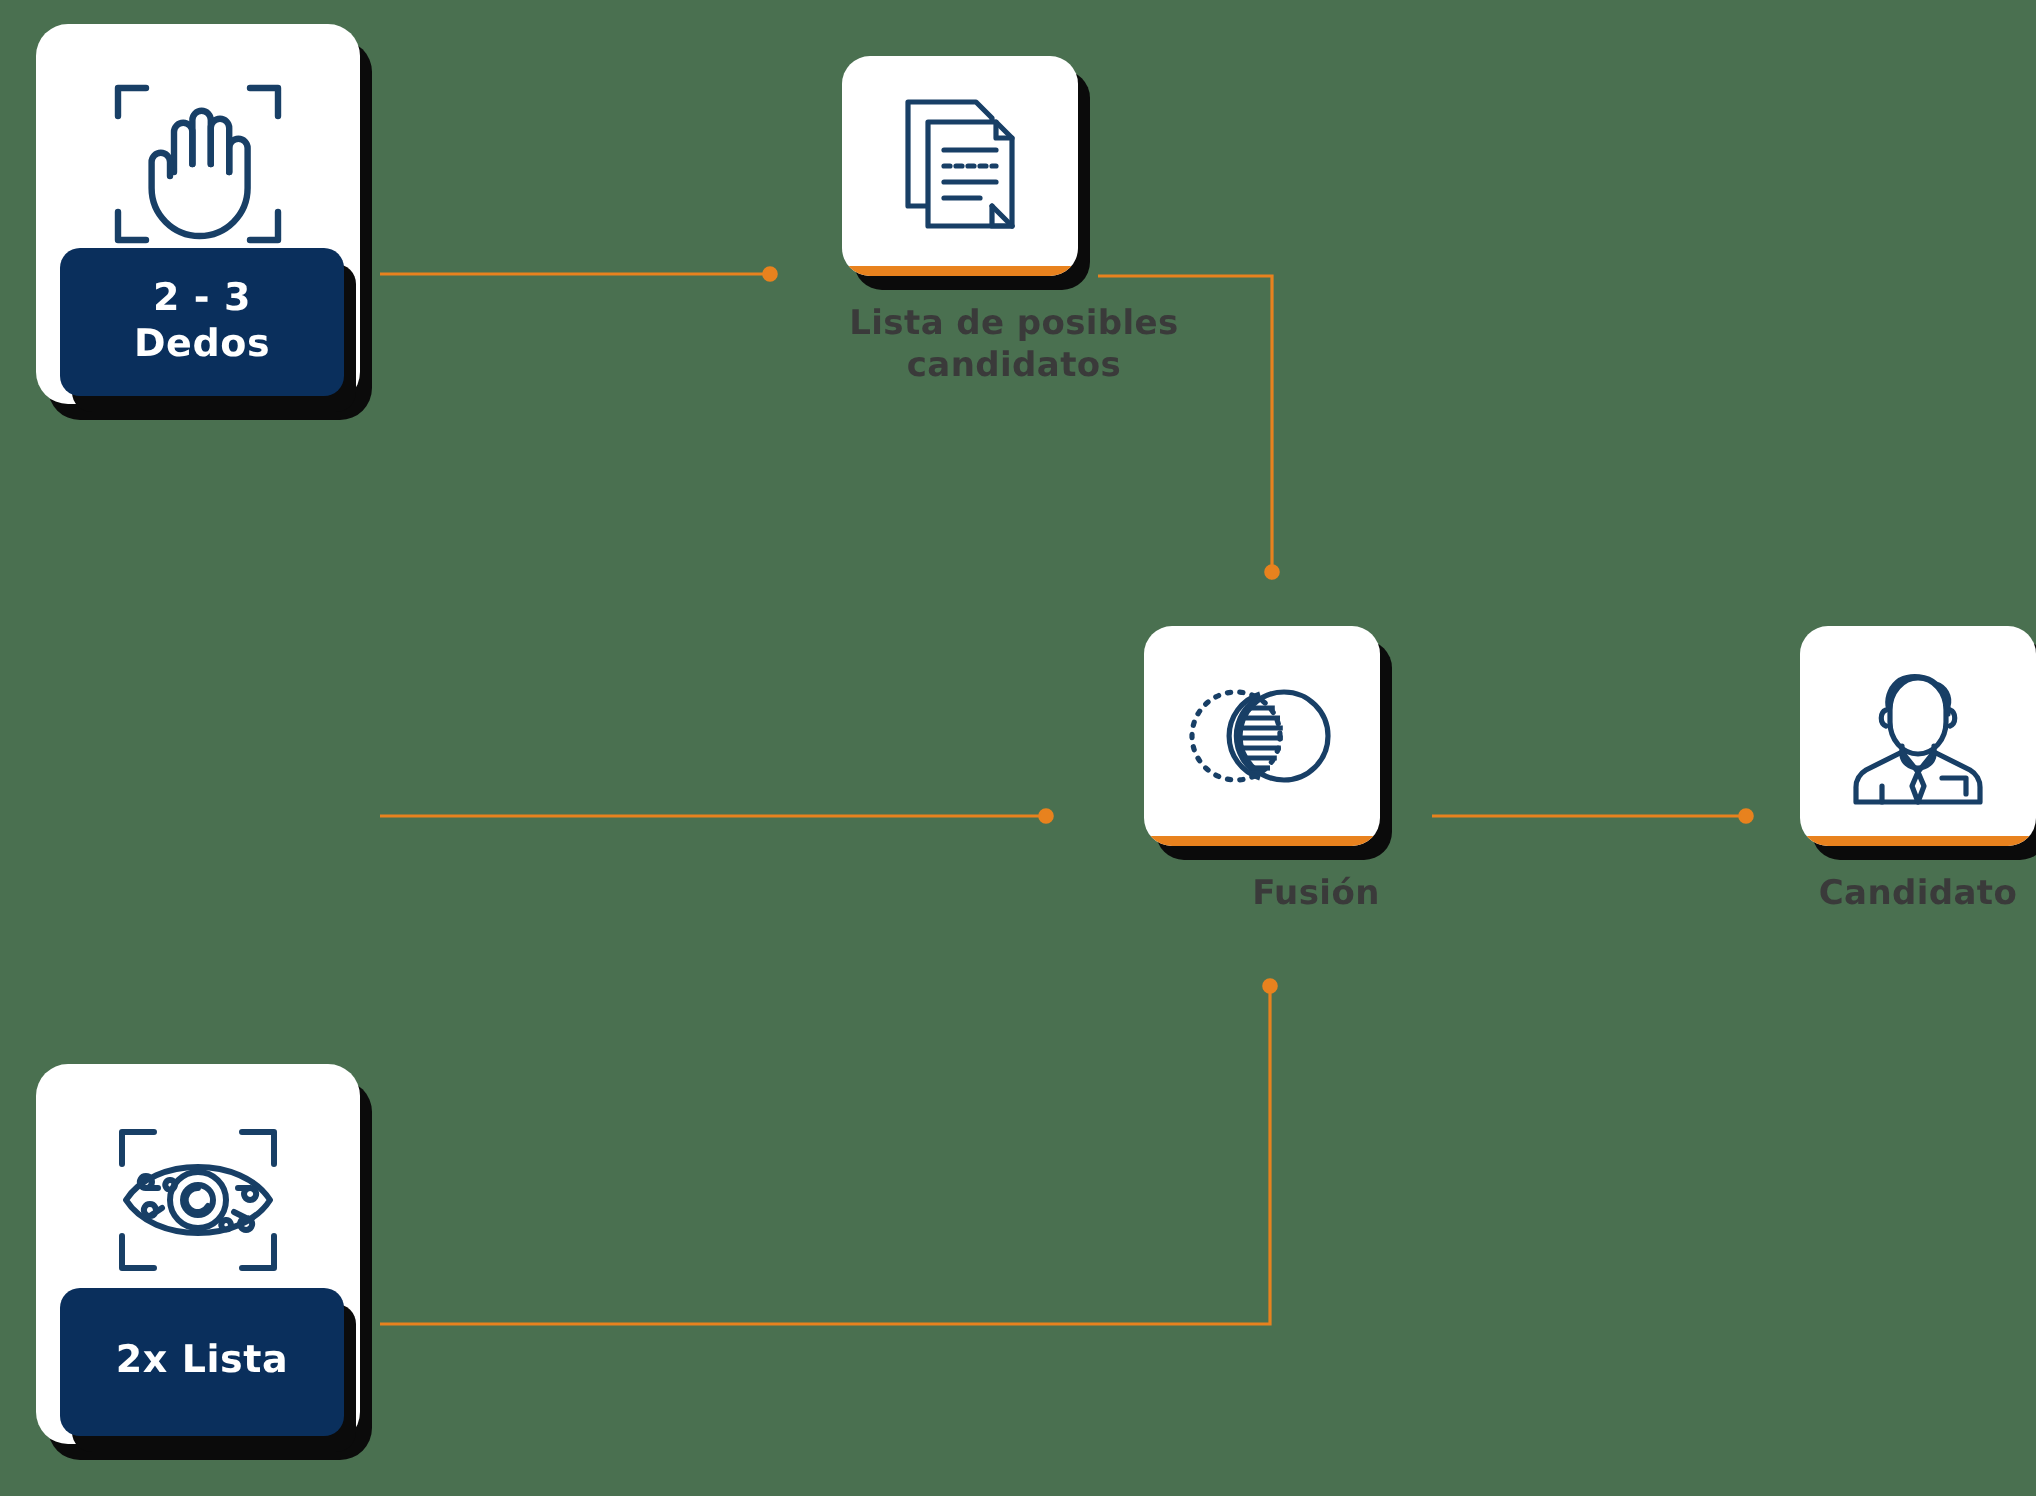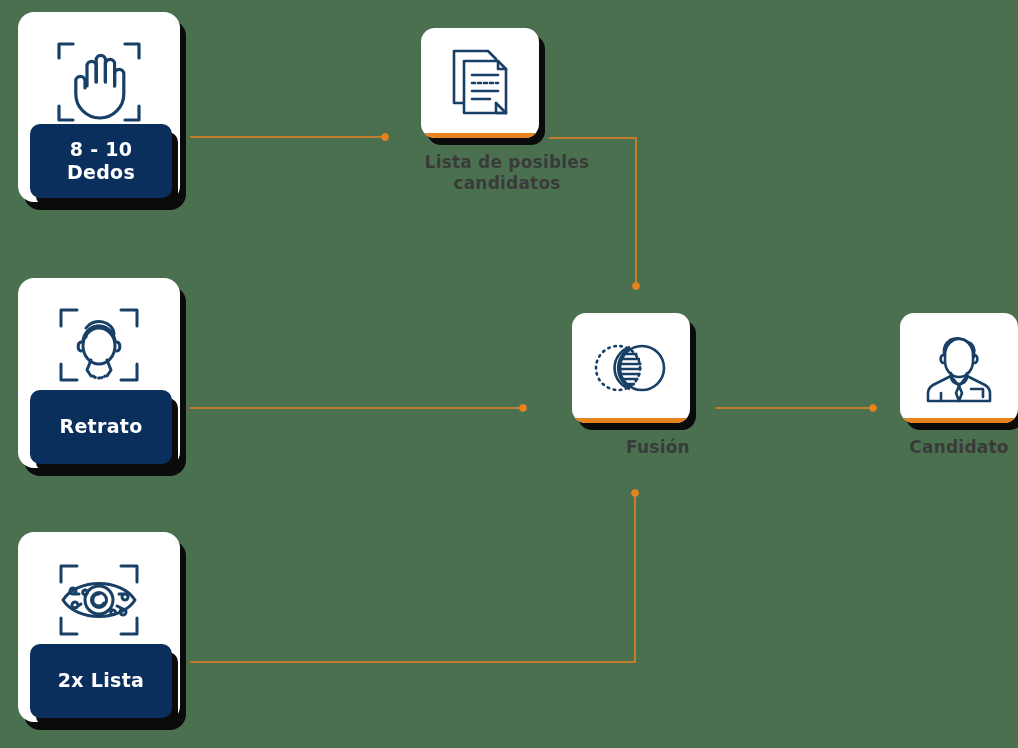--- a/index.html
+++ b/index.html
@@ -161,47 +161,24 @@
           <path d="M20,84 L6,84 L6,70"></path>
           <path d="M34,50 L34,30 a4.6,4.6 0 0 1 9.2,0 L43.2,46"></path>
           <path d="M43.2,46 L43.2,24 a4.6,4.6 0 0 1 9.2,0 L52.4,46"></path>
           <path d="M52.4,46 L52.4,28 a4.6,4.6 0 0 1 9.2,0 L61.6,50"></path>
           <path d="M61.6,50 L61.6,38 a4.6,4.6 0 0 1 9.2,0 L70.8,58
                    a24,24 0 0 1 -24,24 a24,24 0 0 1 -24,-24 L22.8,45
                    a4.6,4.6 0 0 1 9.2,0 L32,52"></path>
         </g>
       </svg>
     </div>
-    <div class="badge">8 - 10
+    <div class="badge">2 - 3
 Dedos</div>
   </div>
 
-  <div class="input-card" style="left:8px; top:272px;">
-    <div class="plate"></div>
-    <div class="glyph">
-      <svg width="92" height="92" viewBox="0 0 92 92" fill="none">
-        <g class="navy" stroke-width="3" stroke-linecap="round" stroke-linejoin="round">
-          <path d="M8,24 L8,8 L24,8"></path>
-          <path d="M68,8 L84,8 L84,24"></path>
-          <path d="M84,62 L84,78 L68,78"></path>
-          <path d="M24,78 L8,78 L8,62"></path>
-          <path d="M30,44 a16,18 0 0 1 32,0 a16,18 0 0 1 -32,0 Z"></path>
-          <path d="M30,40 a16,16 0 0 1 32,0"></path>
-          <path d="M33,26 a15,13 0 0 1 28,6"></path>
-          <path d="M46,24 a13,11 0 0 0 -13,11"></path>
-          <path d="M28,40 a3.6,4.6 0 0 0 0,9"></path>
-          <path d="M64,40 a3.6,4.6 0 0 1 0,9"></path>
-          <path d="M38,58 L34,68 L38,74"></path>
-          <path d="M54,58 L58,68 L54,74"></path>
-          <path d="M40,74 a8,6 0 0 0 12,0" stroke-dasharray="3 3"></path>
-        </g>
-      </svg>
-    </div>
-    <div class="badge">Retrato</div>
-  </div>
 
   <div class="input-card" style="left:8px; top:526px;">
     <div class="plate"></div>
     <div class="glyph">
       <svg width="100" height="92" viewBox="0 0 100 92" fill="none">
         <g class="navy" stroke-width="3" stroke-linecap="round" stroke-linejoin="round">
           <path d="M12,26 L12,10 L28,10"></path>
           <path d="M72,10 L88,10 L88,26"></path>
           <path d="M88,62 L88,78 L72,78"></path>
           <path d="M28,78 L12,78 L12,62"></path>

